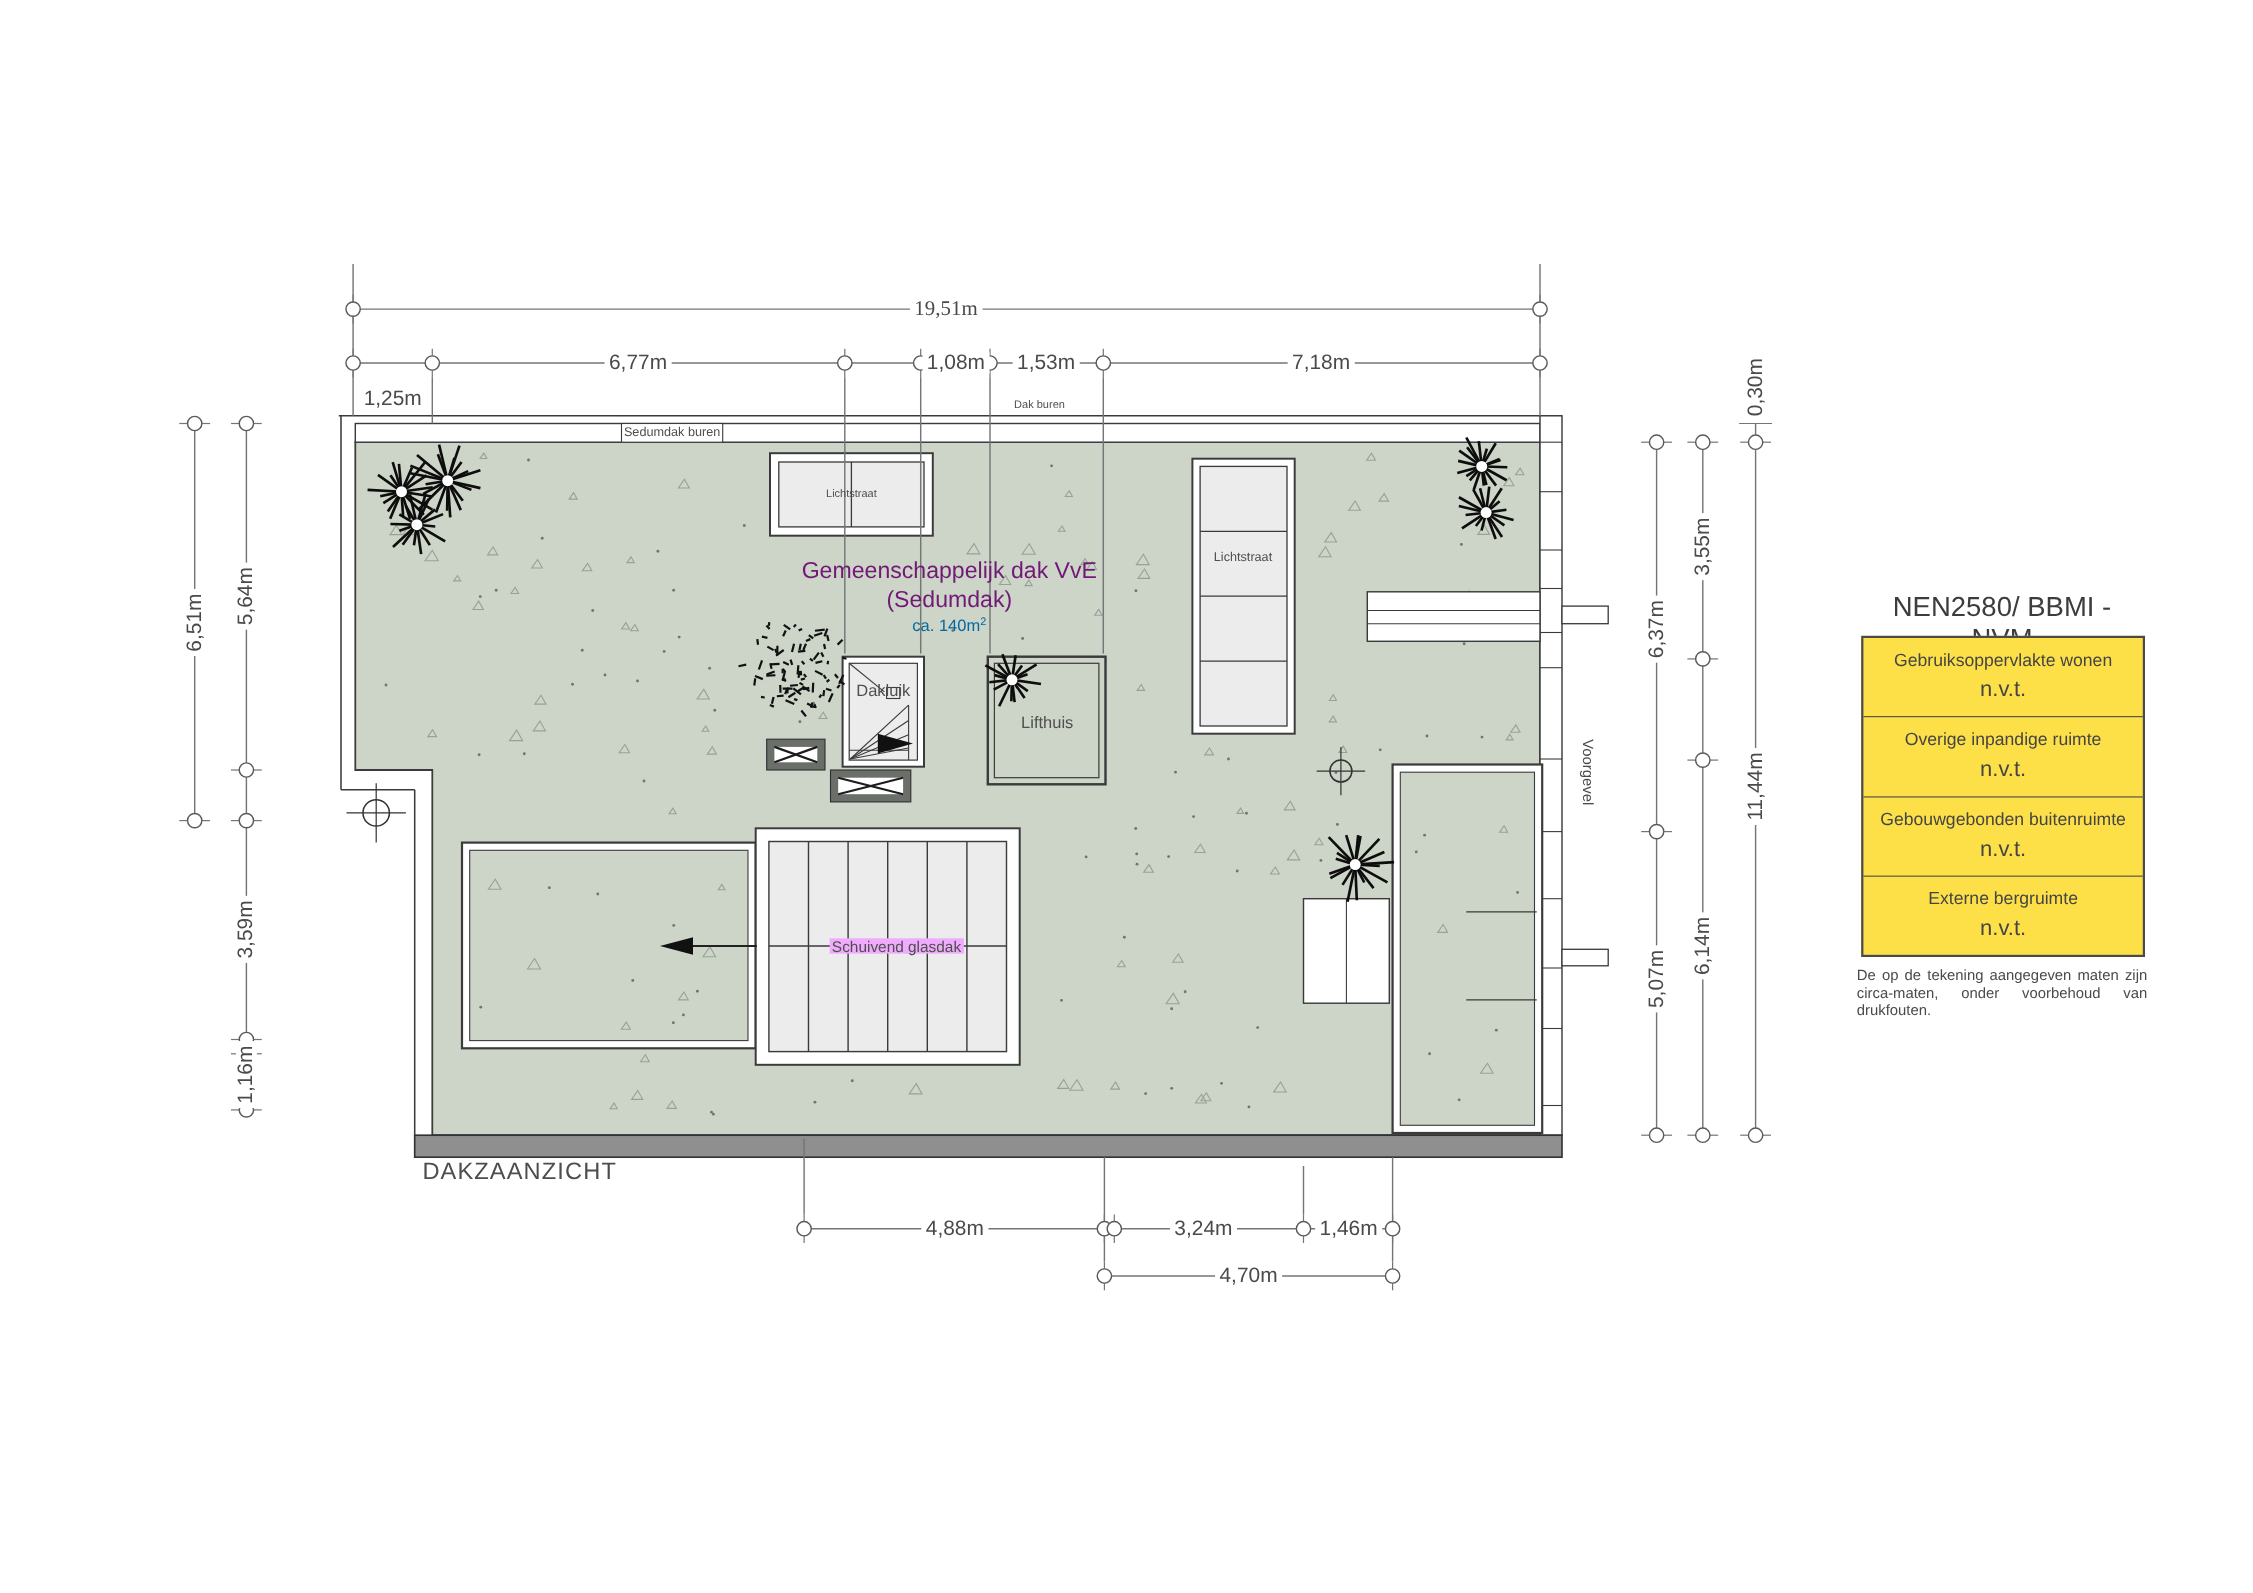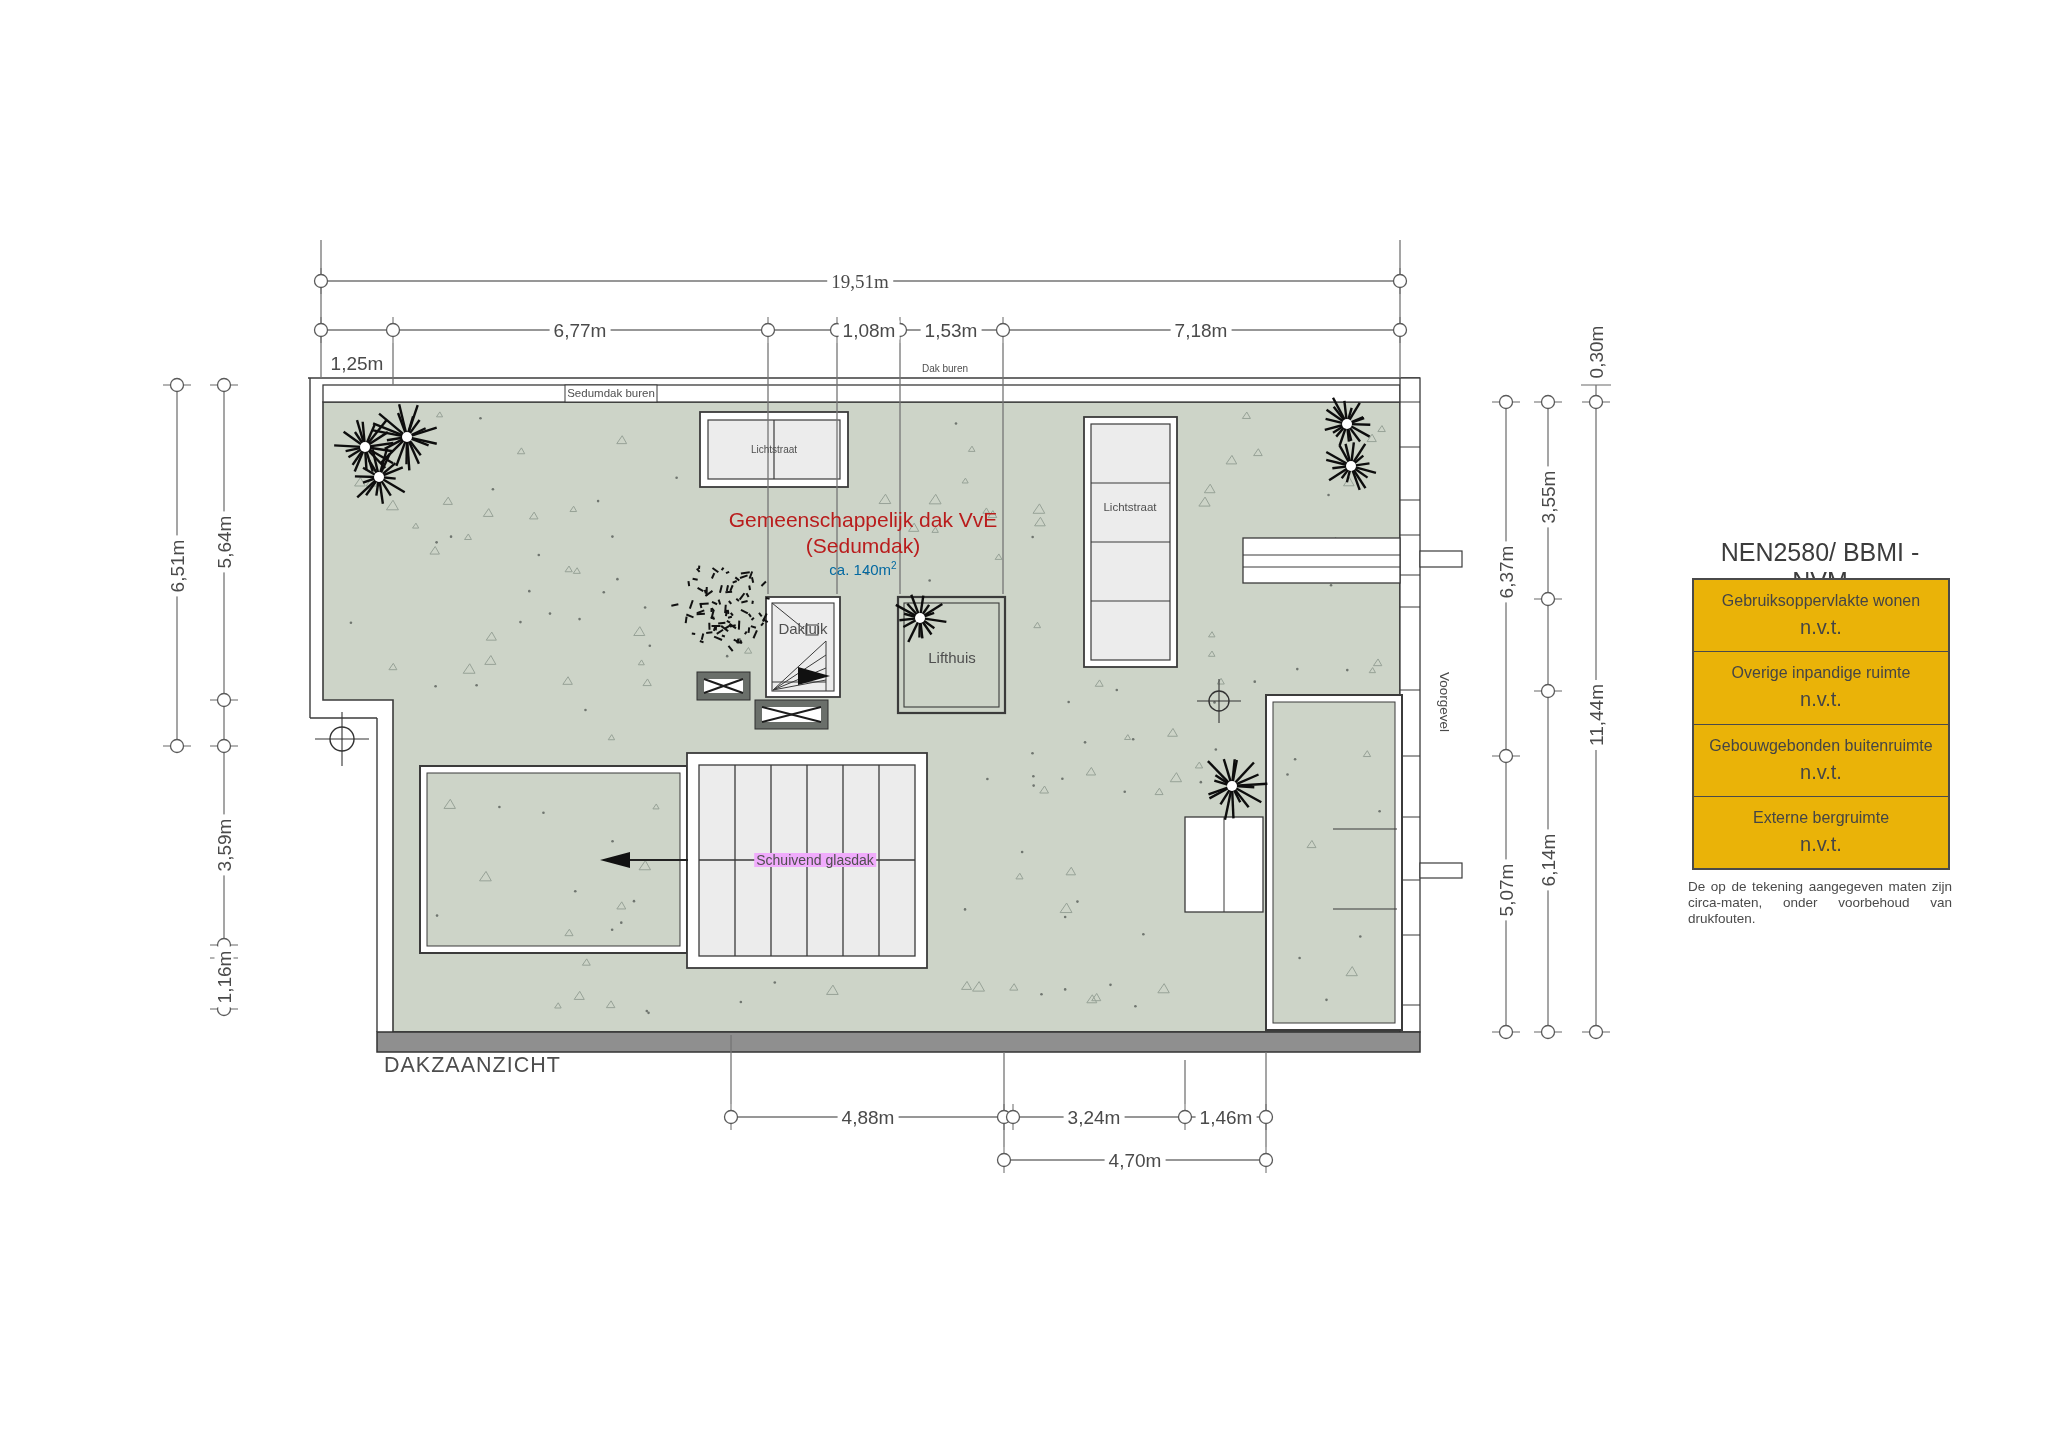--- a/index.html
+++ b/index.html
@@ -5,31 +5,31 @@
   html,body{margin:0;padding:0;background:#ffffff;}
   body{width:2048px;height:1448px;position:relative;overflow:hidden;
        font-family:"Liberation Sans", sans-serif;color:#4a4a4a;}
   #plan-svg{position:absolute;left:0;top:0;}
   .lbl{position:absolute;transform:translate(-50%,-50%);white-space:nowrap;
        color:#4a4a4a;line-height:1;}
   .dim{font-size:19px;background:#ffffff;padding:0 4px;}
   .dimv{transform:translate(-50%,-50%) rotate(-90deg);}
   .feat{font-size:15px;color:#4f4f4f;background:transparent;}
   .small{font-size:10px;color:#4f4f4f;}
-  .roof-title{font-size:21px;color:#b91c1c;}
+  .roof-title{font-size:21px;color:#701a75;}
   .roof-sub{font-size:15px;color:#0369a1;}
   .vertical-text{position:absolute;writing-mode:vertical-rl;font-size:13.5px;
        color:#4a4a4a;transform:translate(-50%,-50%);}
   #drawing-title{position:absolute;left:384px;top:1053px;font-size:21.5px;
        letter-spacing:1px;color:#4d4d4d;}
   
   #legend-title{position:absolute;left:1692px;top:538px;width:256px;
        font-size:25px;color:#3c3c3c;text-align:center;}
   #legend-box{position:absolute;left:1692px;top:578px;width:254px;height:288px;
-       border:2px solid #4a4a4a;display:flex;flex-direction:column;background:#eab308;}
+       border:2px solid #4a4a4a;display:flex;flex-direction:column;background:#fde047;}
   .legend-row{flex:1;display:flex;flex-direction:column;justify-content:center;
        align-items:center;gap:6px;}
   .legend-row + .legend-row{border-top:1.5px solid #4a4a4a;}
   .legend-label{font-size:16px;color:#454545;}
   .legend-value{font-size:20px;color:#454545;}
   #legend-note{position:absolute;left:1688px;top:879px;width:264px;
        font-size:13.5px;color:#4a4a4a;text-align:justify;line-height:1.2;}
   sup{font-size:10px;}
 </style>
 </head>

